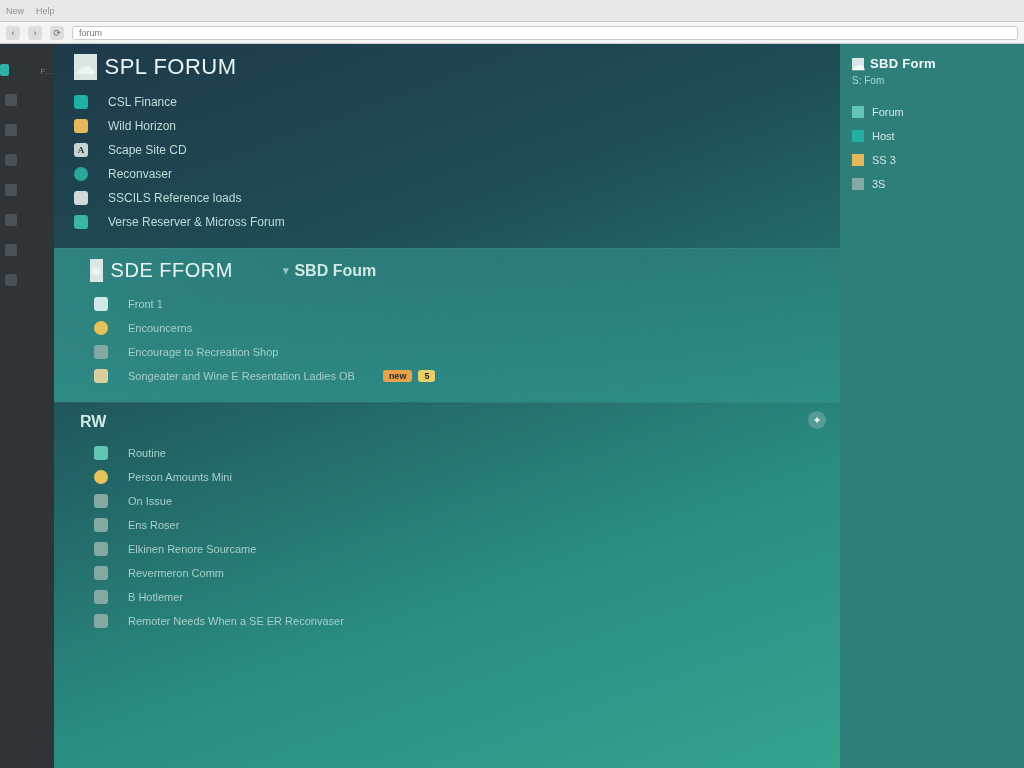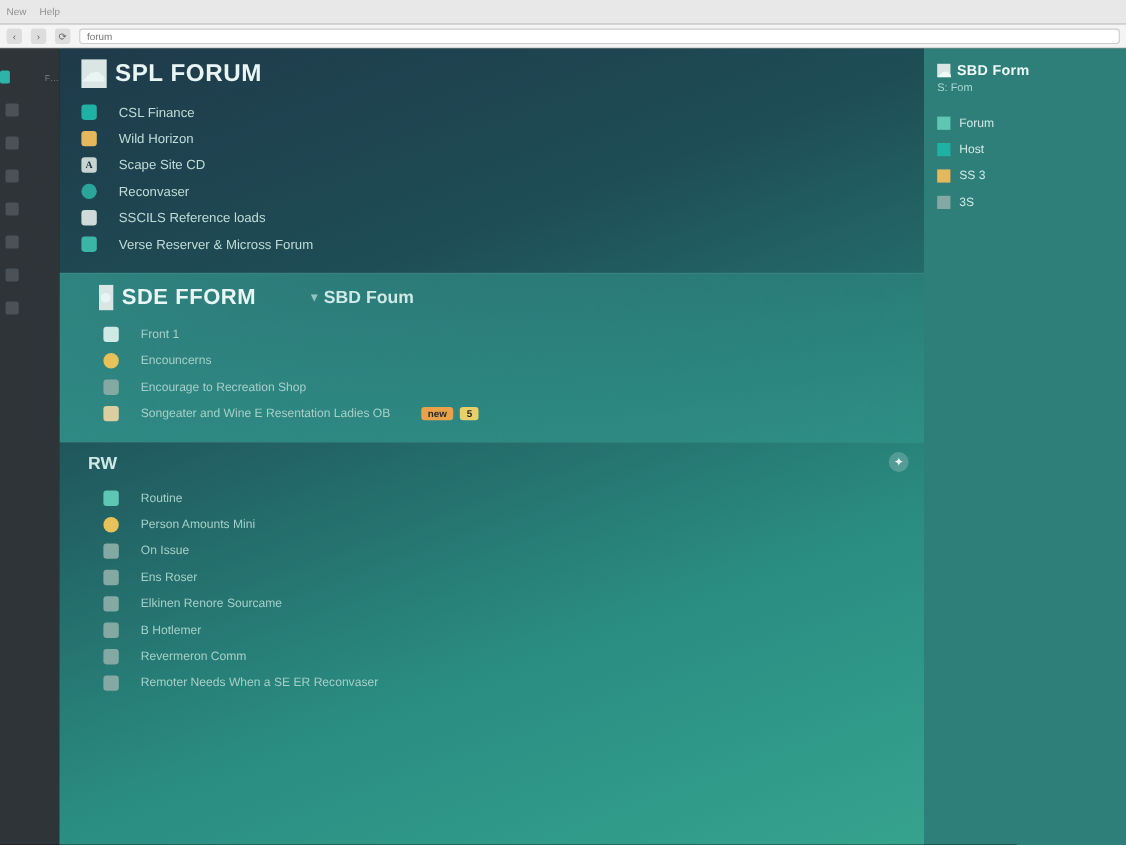--- a/index.html
+++ b/index.html
@@ -24,21 +24,21 @@
 .leftbar .lb-item.teal .sq { background: #2fb3a8; }
 .leftbar .lb-item span { overflow: hidden; text-overflow: ellipsis; white-space: nowrap; max-width: 30px; }
 
 
 .content { flex: 1; background: linear-gradient(160deg, #1f3a4a 0%, #1e4d56 30%, #2a8d82 70%, #35a38e 100%); color: #d6e9e6; overflow-y: auto; position: relative; }
 .section { padding: 10px 20px 14px 20px; }
 .section + .section { border-top: 1px solid rgba(255,255,255,.06); }
 .section.highlight { background: linear-gradient(90deg, rgba(60,180,165,.55), rgba(60,180,165,.25)); }
 
 .section-header { display: flex; align-items: center; gap: 10px; margin-bottom: 10px; }
-.big-title { font-size: 22px; font-weight: 700; letter-spacing: .5px; color: #e9f5f3; text-transform: uppercase; display: flex; align-items: flex-start; gap: 8px; }
+.big-title { font-size: 22px; font-weight: 400; letter-spacing: .5px; color: #e9f5f3; text-transform: uppercase; display: flex; align-items: flex-start; gap: 8px; }
 .big-title.mid { font-size: 20px; padding-left: 16px; }
 .sub-title { font-size: 16px; font-weight: 700; color: #cfe9e4; display: flex; align-items: center; gap: 6px; }
 .chev { font-size: 11px; color: #bfe1db; opacity: .7; }
 
 .row { display: flex; align-items: center; gap: 20px; padding: 5px 0; font-size: 12px; color: #bfdcd6; cursor: pointer; }
 .row.small { font-size: 11px; color: #a6cfc7; padding-left: 20px; }
 .row .ic { width: 14px; height: 14px; border-radius: 3px; flex-shrink: 0; display: flex; align-items: center; justify-content: center; font-size: 9px; color: #123; }
 .ic.cloud  { background: #d9e6e4; }
 .ic.teal   { background: #1fb1a3; }
 .ic.folder { background: #e6b85c; }
@@ -216,25 +216,25 @@
         <div class="row small">
             <span class="ic sqr"></span>
             <span>Ens Roser</span>
           </div>
         <div class="row small">
             <span class="ic sqr"></span>
             <span>Elkinen Renore Sourcame</span>
           </div>
         <div class="row small">
             <span class="ic sqr"></span>
+            <span>Revermeron Comm</span>
+          </div>
+        <div class="row small">
+            <span class="ic sqr"></span>
             <span>B Hotlemer</span>
-          </div>
-        <div class="row small">
-            <span class="ic sqr"></span>
-            <span>Revermeron Comm</span>
           </div>
         <div class="row small">
             <span class="ic sqr"></span>
             <span>Remoter Needs When a SE ER Reconvaser</span>
           </div>
       </div>
 
     </div>
 
     <div class="rightbar">

